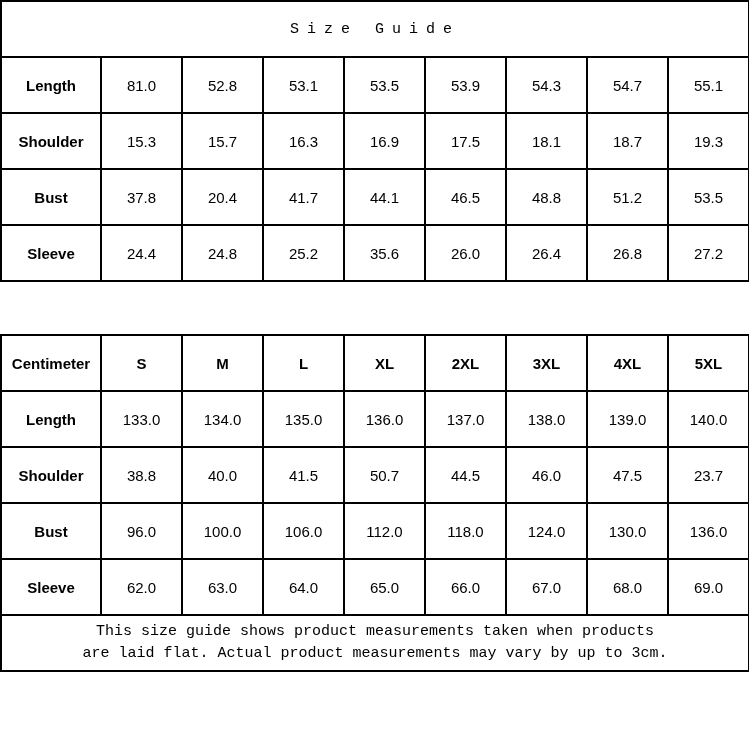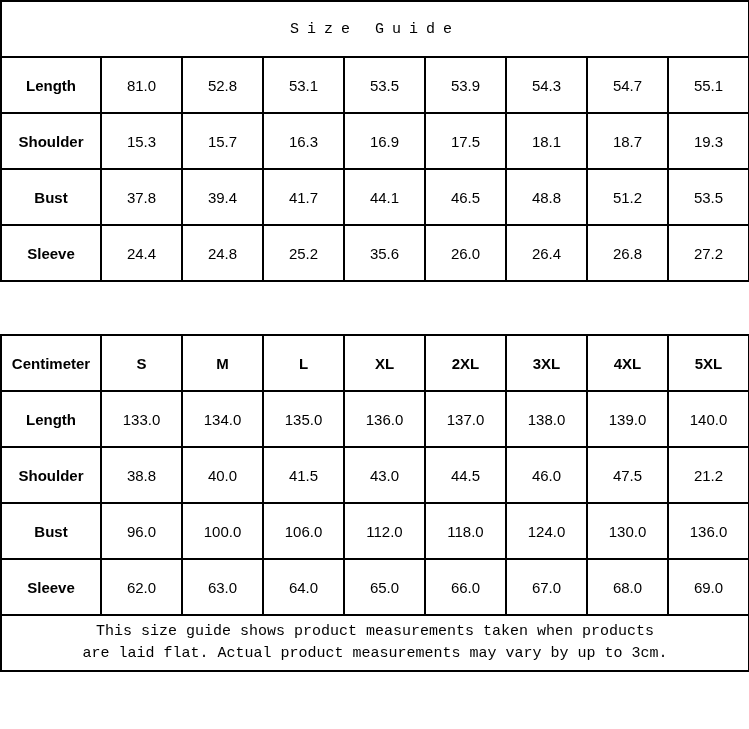--- a/index.html
+++ b/index.html
@@ -94,21 +94,21 @@
           <td>16.3</td>
           <td>16.9</td>
           <td>17.5</td>
           <td>18.1</td>
           <td>18.7</td>
           <td>19.3</td>
         </tr>
         <tr>
           <td class="hdr">Bust</td>
           <td>37.8</td>
-          <td>39.4</td>
+          <td>20.4</td>
           <td>41.7</td>
           <td>44.1</td>
           <td>46.5</td>
           <td>48.8</td>
           <td>51.2</td>
           <td>53.5</td>
         </tr>
         <tr>
           <td class="hdr">Sleeve</td>
           <td>24.4</td>
@@ -156,25 +156,25 @@
           <td>137.0</td>
           <td>138.0</td>
           <td>139.0</td>
           <td>140.0</td>
         </tr>
         <tr>
           <td class="hdr">Shoulder</td>
           <td>38.8</td>
           <td>40.0</td>
           <td>41.5</td>
-          <td>43.0</td>
+          <td>50.7</td>
           <td>44.5</td>
           <td>46.0</td>
           <td>47.5</td>
-          <td>21.2</td>
+          <td>23.7</td>
         </tr>
         <tr>
           <td class="hdr">Bust</td>
           <td>96.0</td>
           <td>100.0</td>
           <td>106.0</td>
           <td>112.0</td>
           <td>118.0</td>
           <td>124.0</td>
           <td>130.0</td>

